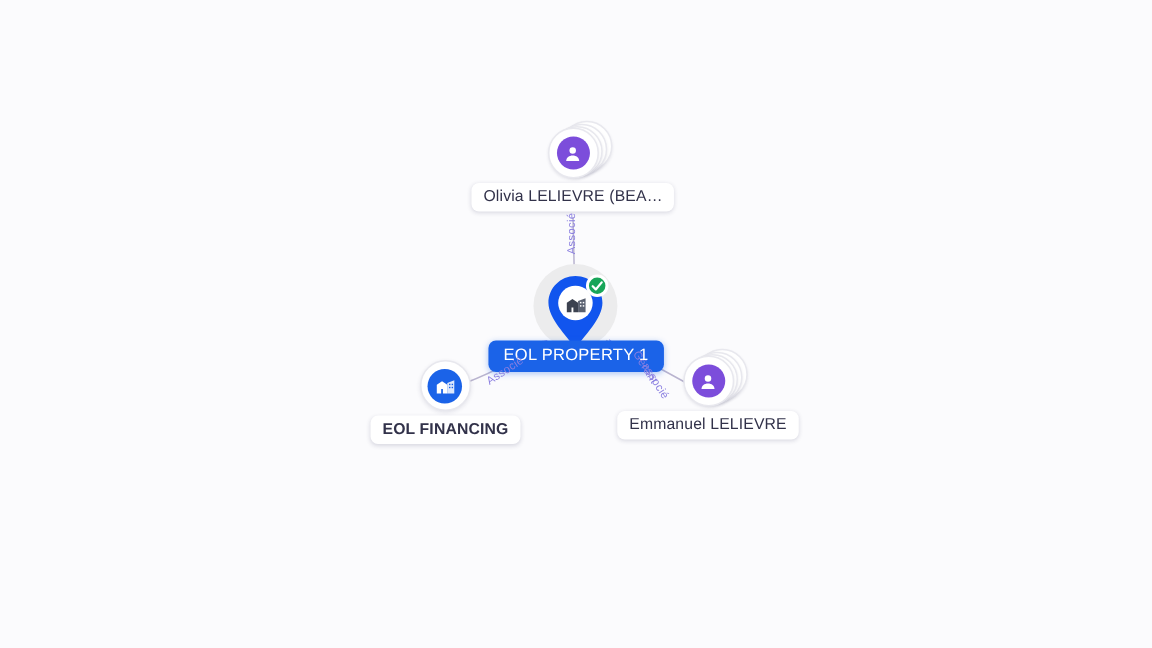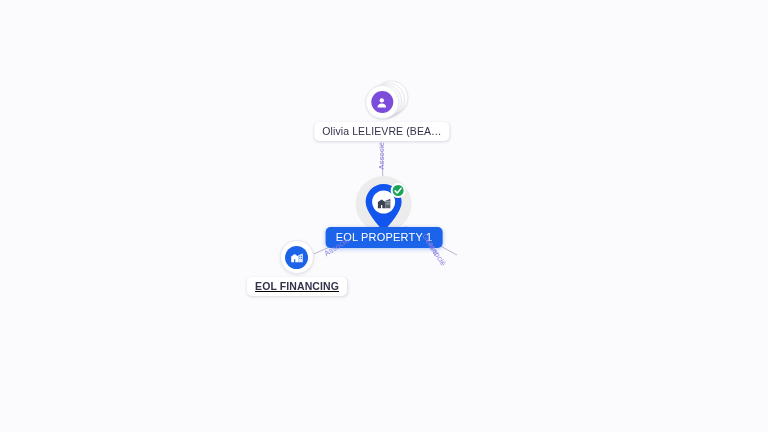--- a/index.html
+++ b/index.html
@@ -234,30 +234,46 @@
       </div>
       <div class="verified-badge">
         <svg width="9" height="9" viewBox="0 0 24 24" fill="none" stroke="#ffffff" stroke-width="4" stroke-linecap="round" stroke-linejoin="round">
           <path d="M4 13 L9.5 18.5 L20 6"></path>
         </svg>
       </div>
     </div>
     <div class="node-label selected" style="margin-top:-7px;">EOL PROPERTY 1</div>
   </div>
 
-  <div class="node" id="node-financing" style="left:297px; top:268px;text-decoration:underline;">
+  <div class="node" id="node-financing" style="left:297px; top:268px;">
     <div class="company-circle-wrap">
       <div class="company-circle">
         <svg width="14" height="14" viewBox="0 0 24 24" fill="#ffffff">
           <path d="M2 21V11l6-4 6 4v10H9v-5H7v5z"></path>
           <path d="M14 21V9l8-3v15z" fill="#ffffff" opacity="0.85"></path>
           <rect x="16" y="10" width="1.6" height="1.6" fill="#1b63e8"></rect>
           <rect x="19" y="10" width="1.6" height="1.6" fill="#1b63e8"></rect>
           <rect x="16" y="13.5" width="1.6" height="1.6" fill="#1b63e8"></rect>
           <rect x="19" y="13.5" width="1.6" height="1.6" fill="#1b63e8"></rect>
         </svg>
       </div>
     </div>
     <div class="node-label" style="font-weight:bold;">EOL FINANCING</div>
   </div>
 
+  <div class="node" id="node-emmanuel" style="left:472px; top:265px;">
+    <div class="avatar-stack">
+      <div class="stack-card c3"></div>
+      <div class="stack-card c2"></div>
+      <div class="stack-card c1"></div>
+      <div class="stack-card c0">
+        <div class="avatar-circle">
+          <svg width="13" height="13" viewBox="0 0 24 24" fill="#ffffff">
+            <circle cx="12" cy="8" r="4"></circle>
+            <path d="M4 21c0-4.4 3.6-7 8-7s8 2.6 8 7z"></path>
+          </svg>
+        </div>
+      </div>
+    </div>
+    <div class="node-label">Emmanuel LELIEVRE</div>
+  </div>
 
 </div>
 
 </body></html>

